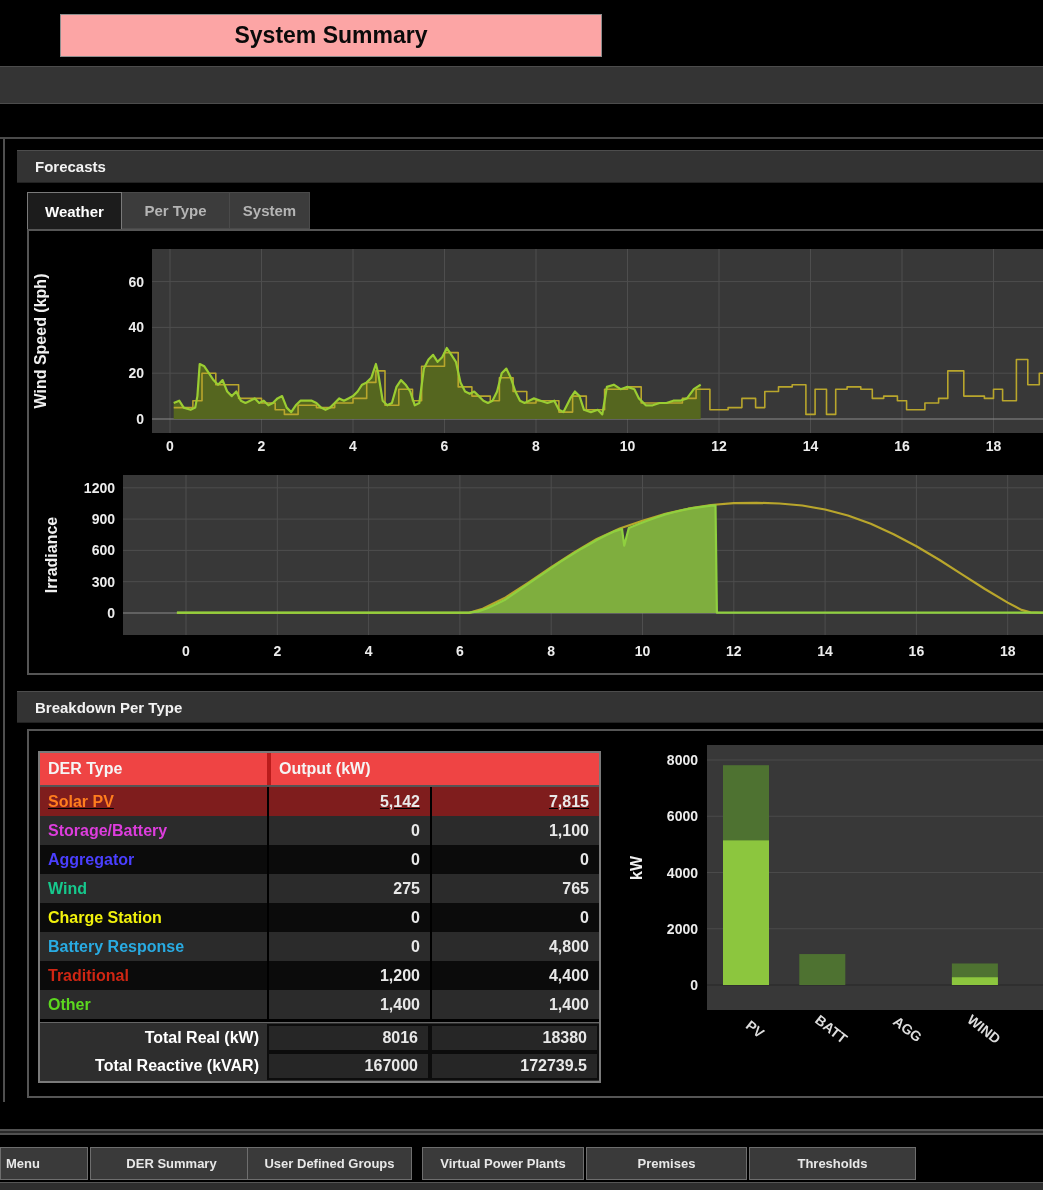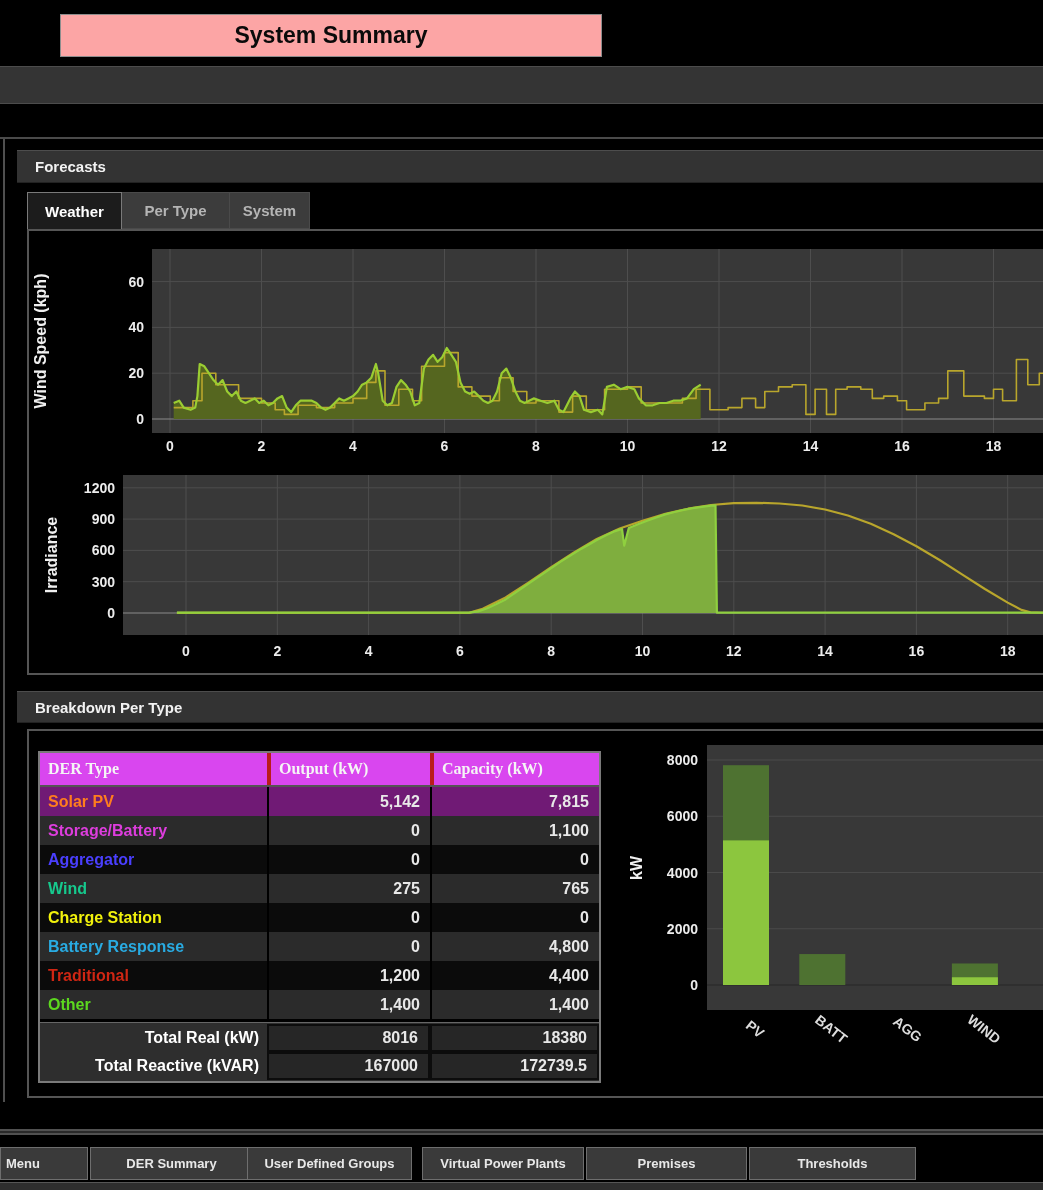--- a/index.html
+++ b/index.html
@@ -37,21 +37,21 @@
   #wind-chart{left:0;top:238px;}
   #irr-chart{left:0;top:460px;}
   #bar-chart{left:620px;top:728px;}
   .tick{fill:#ececec;font-family:"Liberation Sans",sans-serif;font-size:14px;font-weight:bold;}
   .axis-title{fill:#f0f0f0;font-family:"Liberation Sans",sans-serif;font-size:16px;font-weight:bold;}
   .cat-label{fill:#dcdcdc;font-family:"Liberation Sans",sans-serif;font-size:14px;font-weight:bold;}
   
   #der-table{left:38px;top:751px;width:563px;border:2px solid #7a7a7a;box-sizing:border-box;
     background:#000;}
   .trow{display:grid;grid-template-columns:227px 163px 169px;}
-  .thead{background:#d946ef;border-bottom:2px solid #555;font-family:Liberation Serif, serif;}
+  .thead{background:#ef4444;border-bottom:2px solid #555;}
   .thead .tcell{color:#f5f5f5;font-weight:bold;font-size:16px;height:32px;display:flex;
     align-items:center;padding-left:8px;}
   .thead .tcell + .tcell{border-left:4px solid #b91c1c;}
   .tcell{box-sizing:border-box;}
   .drow{height:29px;}
   .drow .tcell{display:flex;align-items:center;font-weight:bold;font-size:16px;}
   .drow .label-cell{padding-left:8px;}
   .drow .num-cell{justify-content:flex-end;padding-right:10px;color:#e8e8e8;
     border-left:2px solid #000;}
   .totals{background:#2e2e2e;border-top:1px solid #666;margin-top:3px;padding:1px 0;}
@@ -183,23 +183,22 @@
 
   <div class="abs panel-header" id="breakdown-header">
     <span>Breakdown Per Type</span>
   </div>
   <div class="abs content-box" id="breakdown-box"></div>
 
   <div class="abs" id="der-table">
       <div class="trow thead">
         <div class="tcell">DER Type</div>
         <div class="tcell">Output (kW)</div>
-        <div class="tcell">Capacity (kW)</div>
-      </div>
-      <div class="trow drow" style="background: #701a75;">
+      </div>
+      <div class="trow drow" style="background: #7f1d1d; text-decoration: underline;">
         <div class="tcell label-cell" style="color: rgb(255, 125, 30);">Solar PV</div>
         <div class="tcell num-cell">5,142</div>
         <div class="tcell num-cell">7,815</div>
       </div>
       <div class="trow drow" style="background: rgb(43, 43, 43);">
         <div class="tcell label-cell" style="color: rgb(221, 61, 221);">Storage/Battery</div>
         <div class="tcell num-cell">0</div>
         <div class="tcell num-cell">1,100</div>
       </div>
       <div class="trow drow" style="background: rgb(11, 11, 11);">

